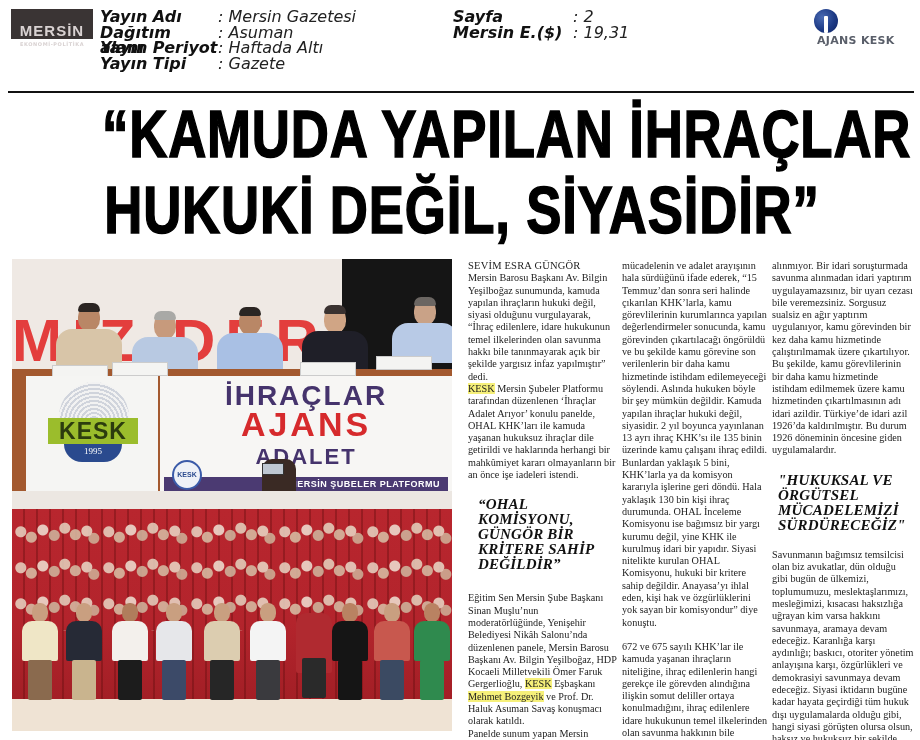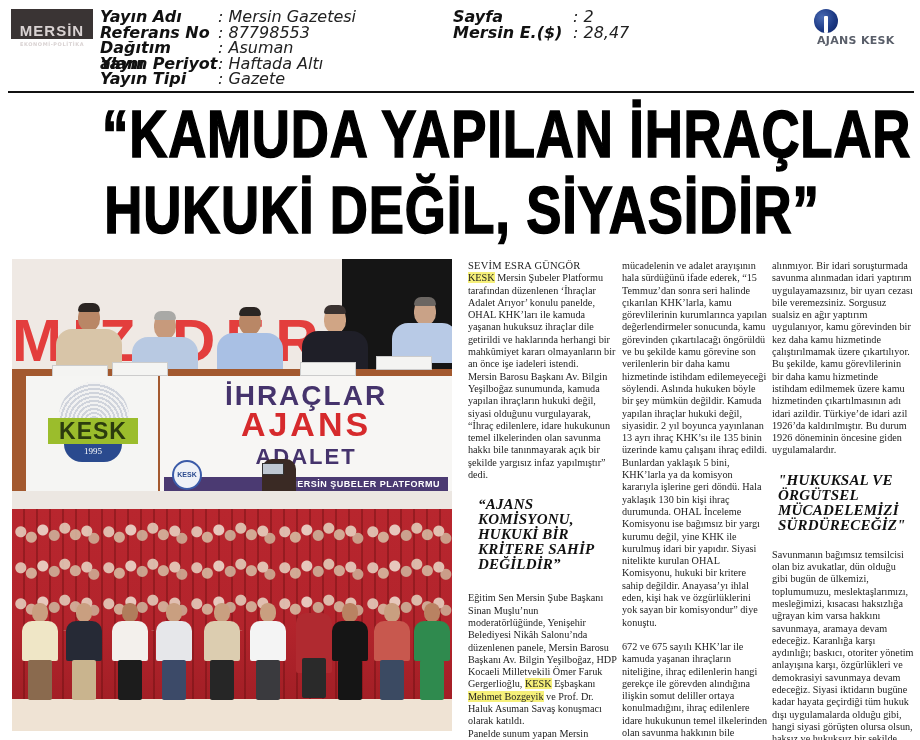--- a/index.html
+++ b/index.html
@@ -129,45 +129,41 @@
     <span class="big">MERSİN</span>
     <span class="small">EKONOMİ-POLİTİKA</span>
   </div>
 
   <div class="meta-col meta-left">
     <div class="meta-row">
       <span class="meta-label">Yayın Adı</span>
       <span class="meta-value">: Mersin Gazetesi</span>
     </div>
     <div class="meta-row">
-      <span class="meta-label">Referans No</span>
-      <span class="meta-value">: 87798553</span>
-    </div>
-    <div class="meta-row">
       <span class="meta-label">Dağıtım alanı</span>
       <span class="meta-value">: Asuman</span>
     </div>
     <div class="meta-row">
       <span class="meta-label">Yayın Periyot</span>
       <span class="meta-value">: Haftada Altı</span>
     </div>
     <div class="meta-row">
       <span class="meta-label">Yayın Tipi</span>
       <span class="meta-value">: Gazete</span>
     </div>
   </div>
 
   <div class="meta-col meta-right">
     <div class="meta-row">
       <span class="meta-label">Sayfa</span>
       <span class="meta-value">: 2</span>
     </div>
     <div class="meta-row">
       <span class="meta-label">Mersin E.($)</span>
-      <span class="meta-value">: 28,47</span>
+      <span class="meta-value">: 19,31</span>
     </div>
   </div>
 
   <div class="logo-ajans">
     <div class="ajans-globe"></div>
     <div class="ajans-text">AJANS KESK</div>
   </div>
 </div>
 
 <div class="rule"></div>
@@ -284,23 +280,23 @@
     <div class="fr-p" style="left:400px;">
         <div class="fr-head" style="background:#b98262;"></div>
         <div class="fr-torso" style="background:#2f8a4e;"></div>
         <div class="fr-legs" style="background:#2f8a4e;"></div>
       </div>
   </div>
 </div>
 
 <div class="col col1">
   <p class="byline">SEVİM ESRA GÜNGÖR</p>
+  <p>Mersin Barosu Başkanı Av. Bilgin Yeşilboğaz sunumunda, kamuda yapılan ihraçların hukuki değil, siyasi olduğunu vurgulayarak, “İhraç edilenlere, idare hukukunun temel ilkelerinden olan savunma hakkı bile tanınmayarak açık bir şekilde yargısız infaz yapılmıştır” dedi.</p>
   <p><span class="hl">KESK</span><span> Mersin Şubeler Platformu tarafından düzenlenen ‘İhraçlar Adalet Arıyor’ konulu panelde, OHAL KHK’ları ile kamuda yaşanan hukuksuz ihraçlar dile getirildi ve haklarında herhangi bir mahkûmiyet kararı olmayanların bir an önce işe iadeleri istendi.</span></p>
-  <p>Mersin Barosu Başkanı Av. Bilgin Yeşilboğaz sunumunda, kamuda yapılan ihraçların hukuki değil, siyasi olduğunu vurgulayarak, “İhraç edilenlere, idare hukukunun temel ilkelerinden olan savunma hakkı bile tanınmayarak açık bir şekilde yargısız infaz yapılmıştır” dedi.</p>
-  <div class="subhead">“AJANS KOMİSYONU, HUKUKİ BİR KRİTERE SAHİP DEĞİLDİR”</div>
+  <div class="subhead">“OHAL KOMİSYONU, GÜNGÖR BİR KRİTERE SAHİP DEĞİLDİR”</div>
   <p><span>Eğitim Sen Mersin Şube Başkanı Sinan Muşlu’nun moderatörlüğünde, Yenişehir Belediyesi Nikâh Salonu’nda düzenlenen panele, Mersin Barosu Başkanı Av. Bilgin Yeşilboğaz, HDP Kocaeli Milletvekili Ömer Faruk Gergerlioğlu, </span><span class="hl">KESK</span><span> Eşbaşkanı </span><span class="hl">Mehmet Bozgeyik</span><span> ve Prof. Dr. Haluk Asuman Savaş konuşmacı olarak katıldı.</span></p>
   <p>Panelde sunum yapan Mersin Barosu Başkanı Av. Bilgin Yeşilboğaz, 2016-2018 yılları arasında yaşanan OHAL döneminde, kamuda yaşanan hukuksuz ihraçlara karşı</p>
 </div>
 
 <div class="col col2">
   <p>mücadelenin ve adalet arayışının hala sürdüğünü ifade ederek, “15 Temmuz’dan sonra seri halinde çıkarılan KHK’larla, kamu görevlilerinin kurumlarınca yapılan değerlendirmeler sonucunda, kamu görevinden çıkartılacağı öngörüldü ve bu şekilde kamu görevine son verilenlerin bir daha kamu hizmetinde istihdam edilemeyeceği söylendi. Aslında hukuken böyle bir şey mümkün değildir. Kamuda yapılan ihraçlar hukuki değil, siyasidir. 2 yıl boyunca yayınlanan 13 ayrı ihraç KHK’sı ile 135 binin üzerinde kamu çalışanı ihraç edildi. Bunlardan yaklaşık 5 bini, KHK’larla ya da komisyon kararıyla işlerine geri döndü. Hala yaklaşık 130 bin kişi ihraç durumunda. OHAL İnceleme Komisyonu ise bağımsız bir yargı kurumu değil, yine KHK ile kurulmuş idari bir yapıdır. Siyasi nitelikte kurulan OHAL Komisyonu, hukuki bir kritere sahip değildir. Anayasa’yı ihlal eden, kişi hak ve özgürlüklerini yok sayan bir komisyondur” diye konuştu.</p>
   <p class="gap">672 ve 675 sayılı KHK’lar ile kamuda yaşanan ihraçların niteliğine, ihraç edilenlerin hangi gerekçe ile görevden alındığına ilişkin somut deliller ortaya konulmadığını, ihraç edilenlere idare hukukunun temel ilkelerinden olan savunma hakkının bile tanınmayarak, açık bir şekilde yargısız infaz yapıldığını belirten Baro Başkanı Bilgin Yeşilboğaz, “Hakkında değerlendirme yapılan kamu görevlisinin savunması</p>
 </div>
 
 <div class="col col3">

